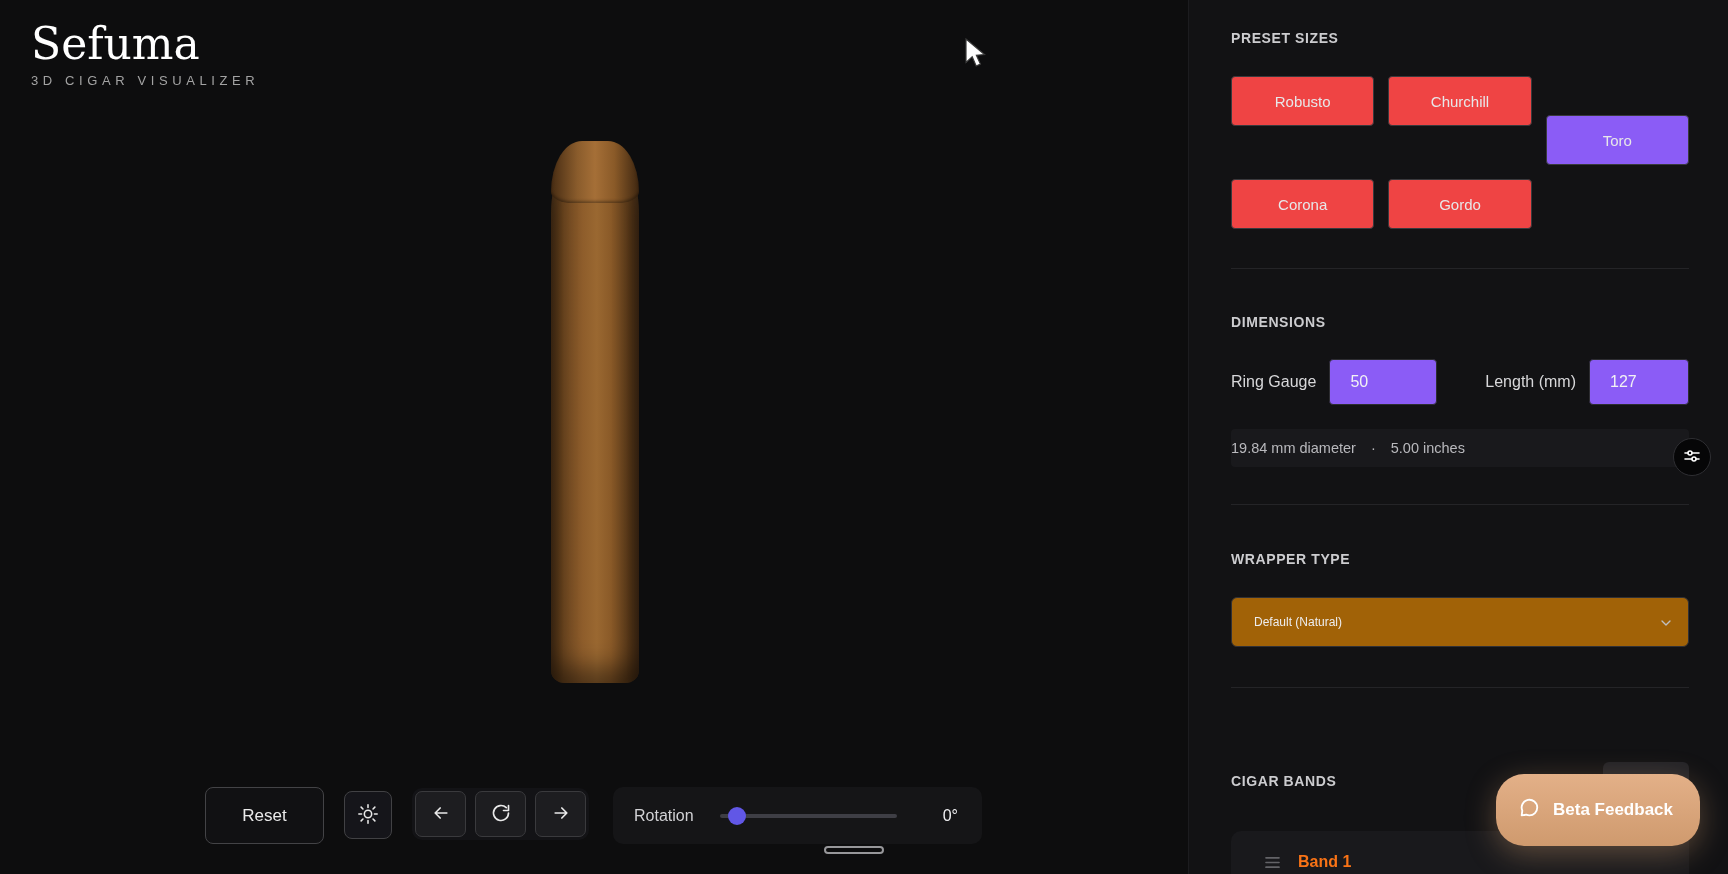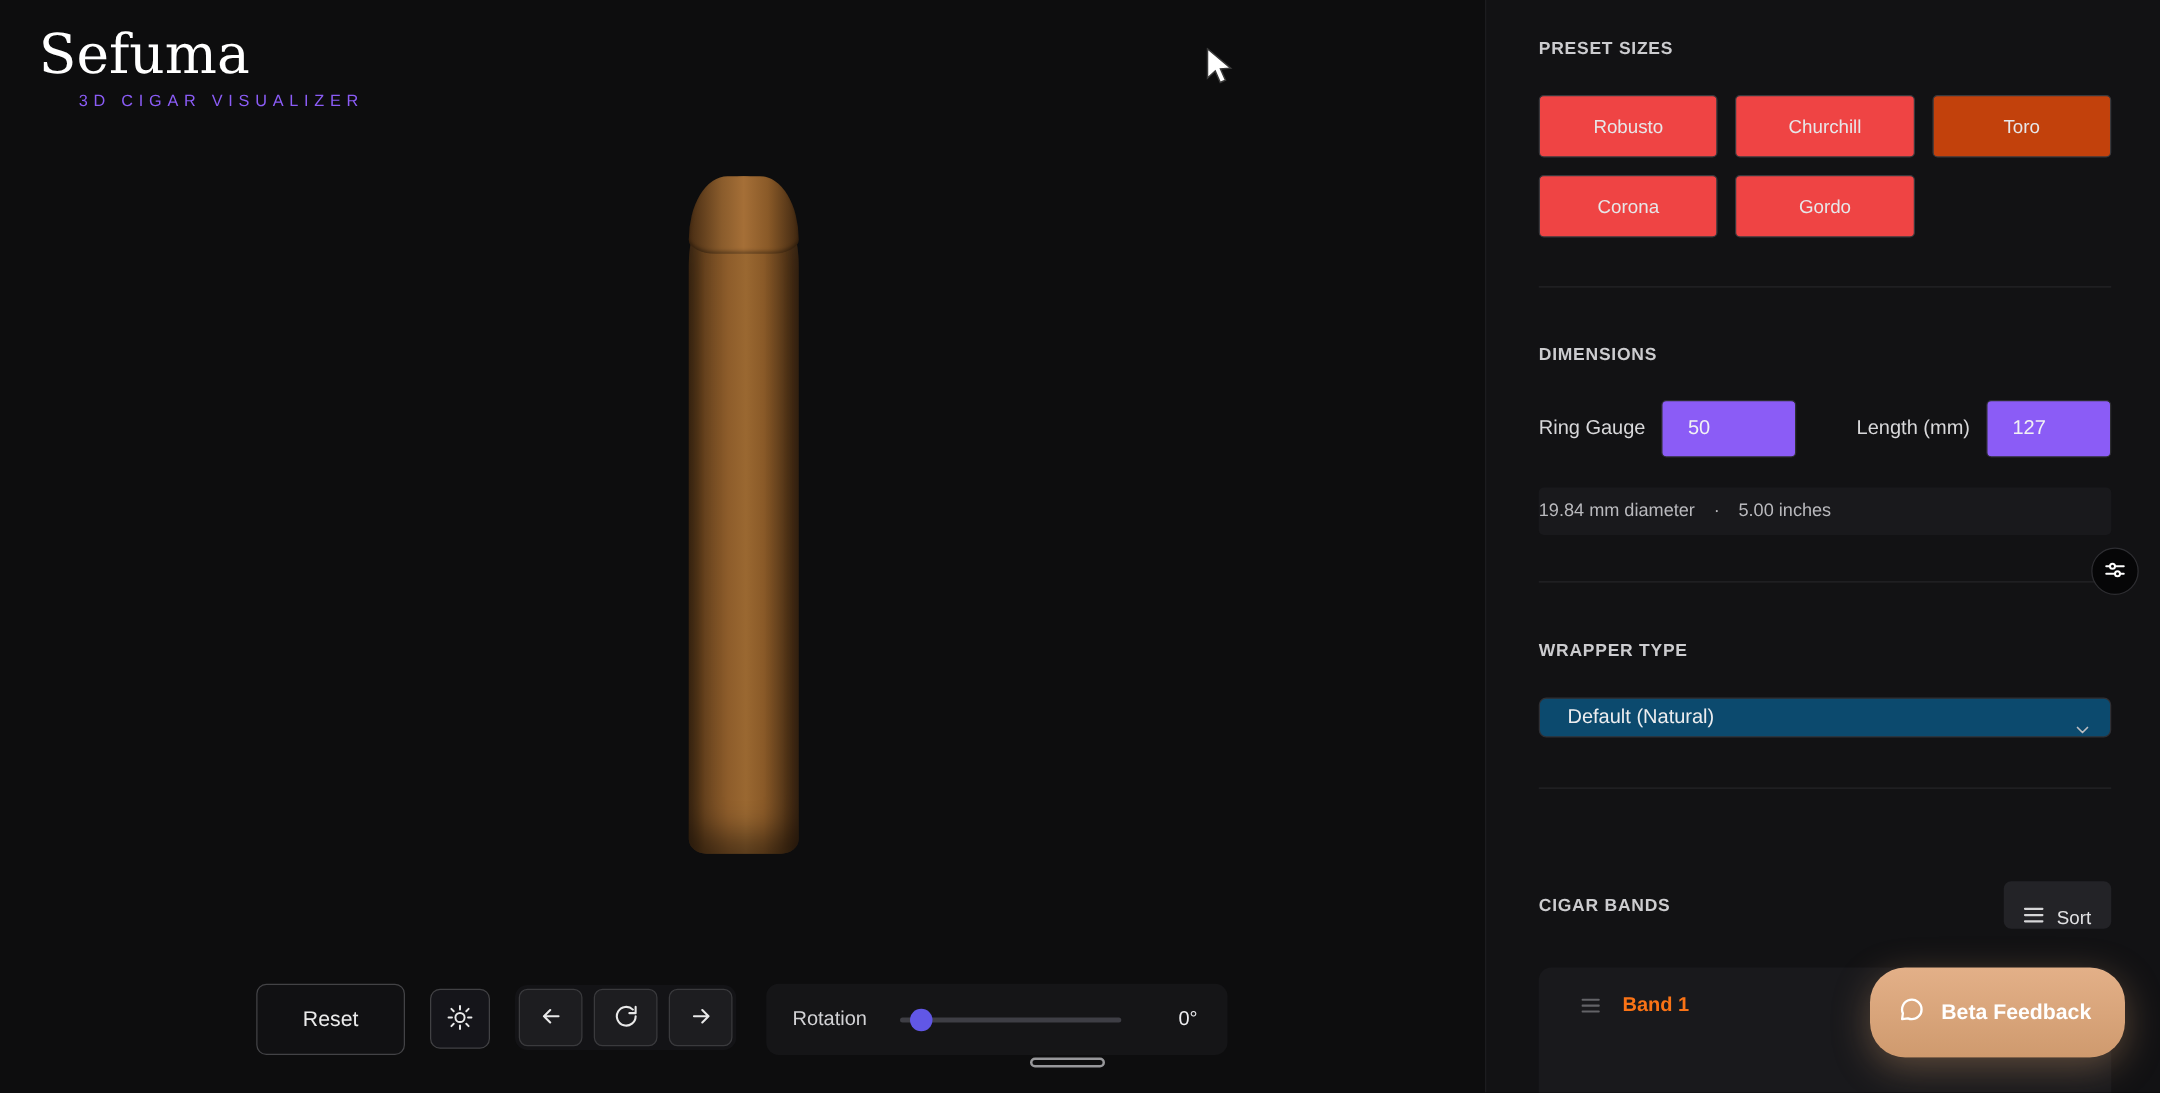--- a/index.html
+++ b/index.html
@@ -14,21 +14,21 @@
   
   .canvas { position:absolute; left:0; top:0; width:1188px; height:874px; }
 
   .logo { position:absolute; left:31px; top:20px; }
   .logo .brand {
     font-family:"DejaVu Serif", serif;
     font-size:44px; line-height:1.1; color:#ffffff; font-weight:400;
   }
   .logo .tagline {
     margin-top:5px; font-size:13px; letter-spacing:4.6px;
-    color:#8b5cf6; font-weight:400;margin-left:32px;
+    color:#a3a3a3; font-weight:400;
   }
 
   .cigar {
     position:absolute; left:551px; top:141px; width:88px; height:542px;
     border-radius:44px 44px 14px 14px / 72px 72px 12px 12px;
     background:
       linear-gradient(90deg,#3c250f 0%,#6b451f 14%,#8e5d2b 36%,#9a6831 52%,#8a5a28 68%,#5f3d1b 86%,#35200e 100%);
     box-shadow: inset 0 -16px 24px rgba(0,0,0,.45), inset 0 10px 14px rgba(255,205,150,.10);
   }
   .cigar-cap {
@@ -91,21 +91,21 @@
   }
   .preset-grid {
     margin-top:30px; display:grid; grid-template-columns:repeat(3,1fr);
     gap:14px;
   }
   .preset-btn {
     height:50px; background:#ef4444; border:1px solid #39393d; border-radius:4px;
     color:#e7e7e9; font-size:15px; font-family:inherit; cursor:pointer;
     display:flex; align-items:center; justify-content:center;
   }
-  .preset-btn.alt { background:#c2410c; }
+  .preset-btn.alt { background:#8b5cf6;margin-top:39px; }
   .divider { height:1px; background:#242427; }
   .div-1 { margin-top:39px; }
   .div-2 { margin-top:37px; }
   .div-3 { margin-top:40px; }
 
   .dim-heading { margin-top:45px; }
   .dim-row { margin-top:29px; display:flex; align-items:center; justify-content:space-between;gap:20px; }
   .dim-group { display:flex; align-items:center; gap:13px; }
   .dim-label { font-size:16px; color:#d8d8da; white-space:nowrap; }
   .dim-input {
@@ -115,24 +115,24 @@
   .input-ring { width:108px; }
   .input-length { width:100px; }
   .dim-summary {
     margin-top:24px; height:38px; background:#19191c; border-radius:4px;
     display:flex; align-items:center; justify-content:flex-start; gap:15px;
     color:#b9b9bd; font-size:14.5px;
   }
 
   .wrap-heading { margin-top:46px; }
   .wrapper-select {
-    margin-top:30px; position:relative; height:32px; width:100%;
-    background:#0c4a6e; border:1px solid #303035; border-radius:6px;
+    margin-top:30px; position:relative; height:50px; width:100%;
+    background:#a16207; border:1px solid #303035; border-radius:6px;
     display:flex; align-items:center; padding:0 44px 0 22px;
-    color:#ededef; font-size:16px; cursor:pointer;
+    color:#ededef; font-size:12px; cursor:pointer;
   }
   .wrapper-select .chev { position:absolute; right:14px; top:17px; }
 
   .bands-header { margin-top:74px; display:flex; align-items:center; justify-content:space-between; }
   .sort-btn {
     height:38px; padding:0 16px; background:#232327; border:0; border-radius:6px;
     display:flex; align-items:flex-end; gap:10px; color:#e1e1e3; font-size:15px;
     font-family:inherit; cursor:pointer;
   }
   .band-item {

